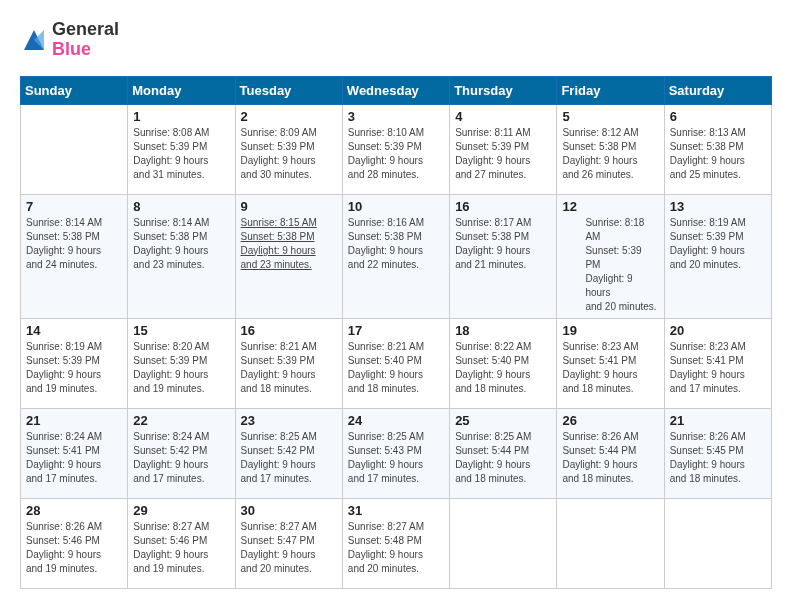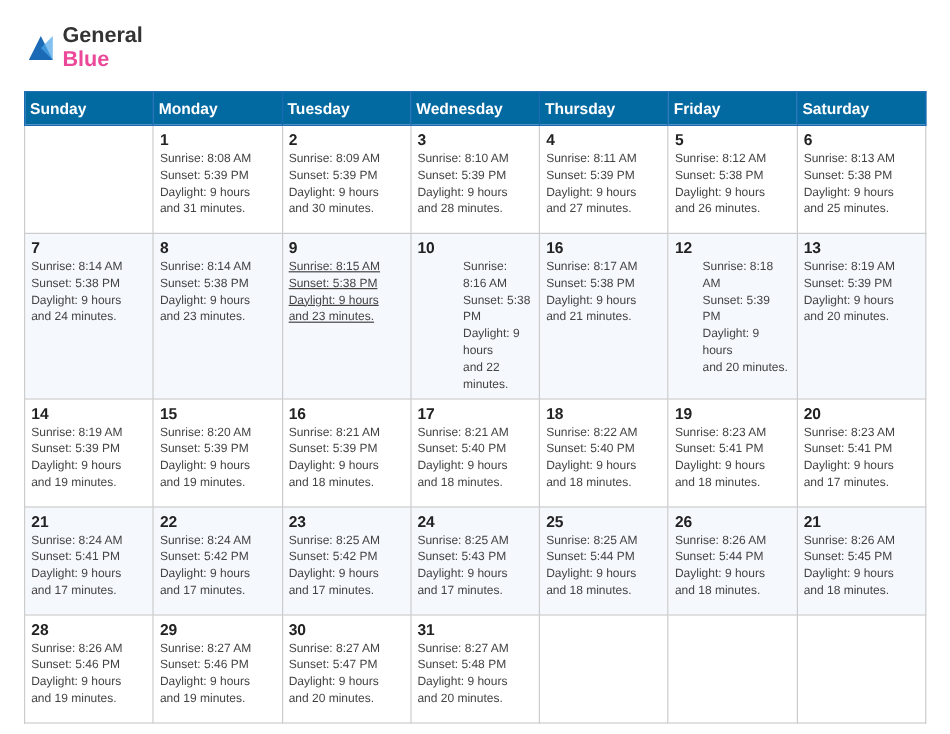--- a/index.html
+++ b/index.html
@@ -188,21 +188,21 @@
         </td>
         <td>
           <span class="day-num">9</span>
           <div class="day-info" style="white-space: pre-line; text-decoration: underline;">Sunrise: 8:15 AM
 Sunset: 5:38 PM
 Daylight: 9 hours
 and 23 minutes.</div>
         </td>
         <td>
           <span class="day-num">10</span>
-          <div class="day-info" style="white-space: pre-line; margin-left: 38px;">Sunrise: 8:16 AM
+          <div class="day-info" style="white-space: pre-line;">Sunrise: 8:16 AM
 Sunset: 5:38 PM
 Daylight: 9 hours
 and 22 minutes.</div>
         </td>
         <td>
           <span class="day-num">16</span>
           <div class="day-info" style="white-space: pre-line;">Sunrise: 8:17 AM
 Sunset: 5:38 PM
 Daylight: 9 hours
 and 21 minutes.</div>

